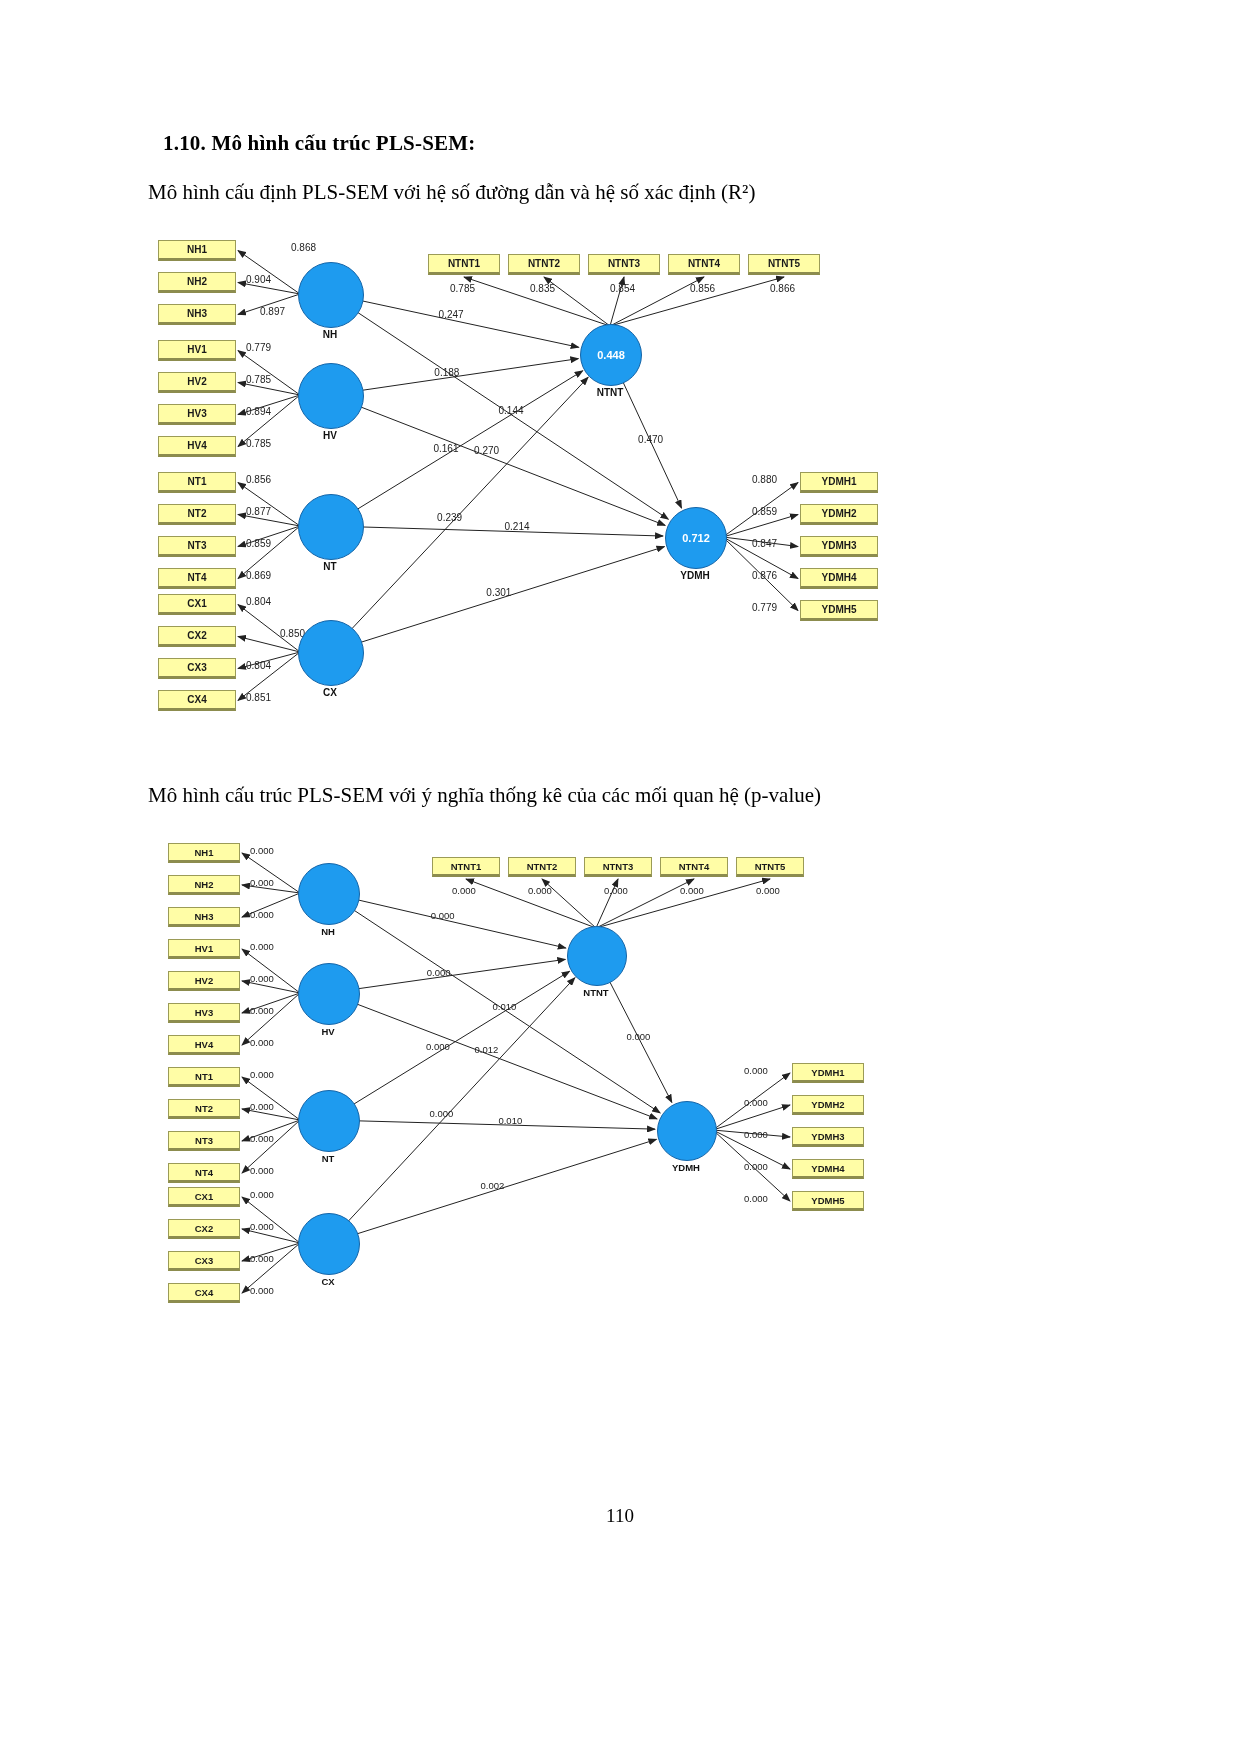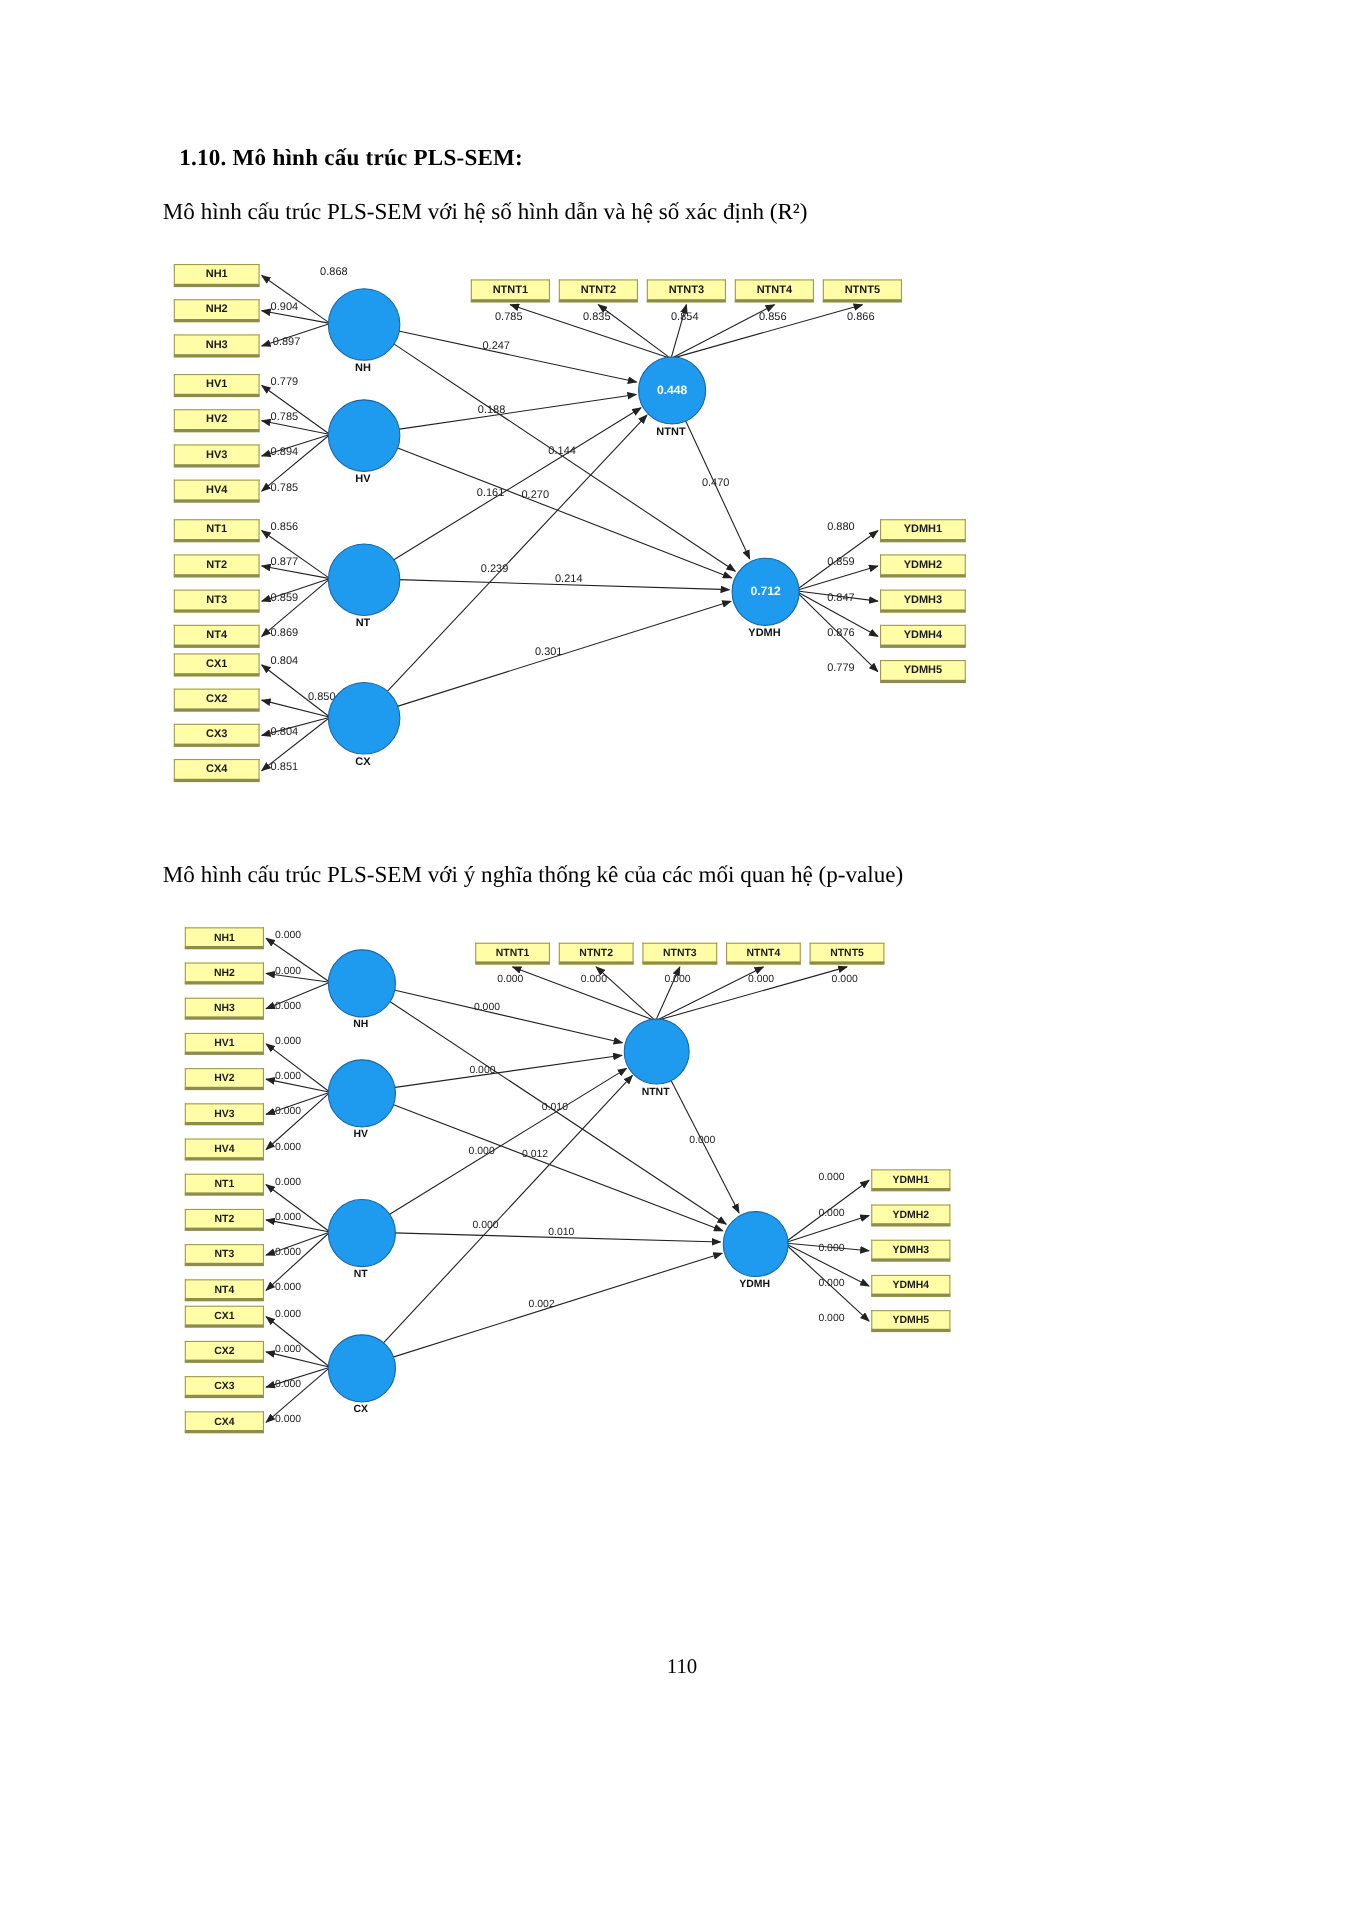--- a/index.html
+++ b/index.html
@@ -22,21 +22,21 @@
   .lvlabel{position:absolute;font-family:"Liberation Sans",sans-serif;font-weight:bold;
       color:#111;text-align:center;}
   .num{position:absolute;font-family:"Liberation Sans",sans-serif;color:#222;white-space:nowrap;}
 </style>
 </head>
 <body>
 
 <div class="page">
 
   <div class="h-title">1.10. Mô hình cấu trúc PLS-SEM:</div>
-  <div class="sub1">Mô hình cấu trúc PLS-SEM với hệ số hình dẫn và hệ số xác định (R²)</div>
+  <div class="sub1">Mô hình cấu định PLS-SEM với hệ số đường dẫn và hệ số xác định (R²)</div>
   <div class="sub2">Mô hình cấu trúc PLS-SEM với ý nghĩa thống kê của các mối quan hệ (p-value)</div>
   <div class="pageno">110</div>
 
   <div class="fig" id="fig1" style="left:150px;top:232px;width:760px;height:490px;">
       <svg width="760" height="490">
         <defs>
           <marker id="ah-fig1" markerWidth="9" markerHeight="7" refX="8" refY="3.5" orient="auto">
             <polygon points="0,0 9,3.5 0,7" fill="#222"></polygon>
           </marker>
         </defs>
@@ -73,21 +73,21 @@
         <line x1="209.82261587592788" y1="174.60222316268974" x2="515.1773841240721" y2="293.39777683731023" stroke="#222" stroke-width="1" marker-end="url(#ah-fig1)"></line>
         <line x1="211.98547808417462" y1="294.9639459148655" x2="513.0145219158254" y2="304.0360540851345" stroke="#222" stroke-width="1" marker-end="url(#ah-fig1)"></line>
         <line x1="210.5209575445573" y1="410.3838078969203" x2="514.4790424554427" y2="314.6161921030797" stroke="#222" stroke-width="1" marker-end="url(#ah-fig1)"></line>
         <line x1="472.6377073513861" y1="149.20824053298415" x2="531.5197788251882" y2="275.97787676481687" stroke="#222" stroke-width="1" marker-end="url(#ah-fig1)"></line>
       </svg>
       <div class="ind" style="left: 8px; top: 8px; width: 78px; height: 21px; font-size: 10px;">NH1</div>
       <div class="num" style="left: 96px; top: 9.5px; font-size: 10px; padding-left: 45px;">0.868</div>
       <div class="ind" style="left: 8px; top: 40px; width: 78px; height: 21px; font-size: 10px;">NH2</div>
       <div class="num" style="left: 96px; top: 41.5px; font-size: 10px;">0.904</div>
       <div class="ind" style="left: 8px; top: 72px; width: 78px; height: 21px; font-size: 10px;">NH3</div>
-      <div class="num" style="left: 98px; top: 73.5px; font-size: 10px;">0.897</div>
+      <div class="num" style="left: 110px; top: 73.5px; font-size: 10px;">0.897</div>
       <div class="lv" style="left: 148px; top: 30px; width: 64px; height: 64px; font-size: 11px;"></div>
       <div class="lvlabel" style="left: 140px; top: 97px; width: 80px; font-size: 10px;">NH</div>
       <div class="ind" style="left: 8px; top: 108px; width: 78px; height: 21px; font-size: 10px;">HV1</div>
       <div class="num" style="left: 96px; top: 109.5px; font-size: 10px;">0.779</div>
       <div class="ind" style="left: 8px; top: 140px; width: 78px; height: 21px; font-size: 10px;">HV2</div>
       <div class="num" style="left: 96px; top: 141.5px; font-size: 10px;">0.785</div>
       <div class="ind" style="left: 8px; top: 172px; width: 78px; height: 21px; font-size: 10px;">HV3</div>
       <div class="num" style="left: 96px; top: 173.5px; font-size: 10px;">0.894</div>
       <div class="ind" style="left: 8px; top: 204px; width: 78px; height: 21px; font-size: 10px;">HV4</div>
       <div class="num" style="left: 96px; top: 205.5px; font-size: 10px;">0.785</div>

